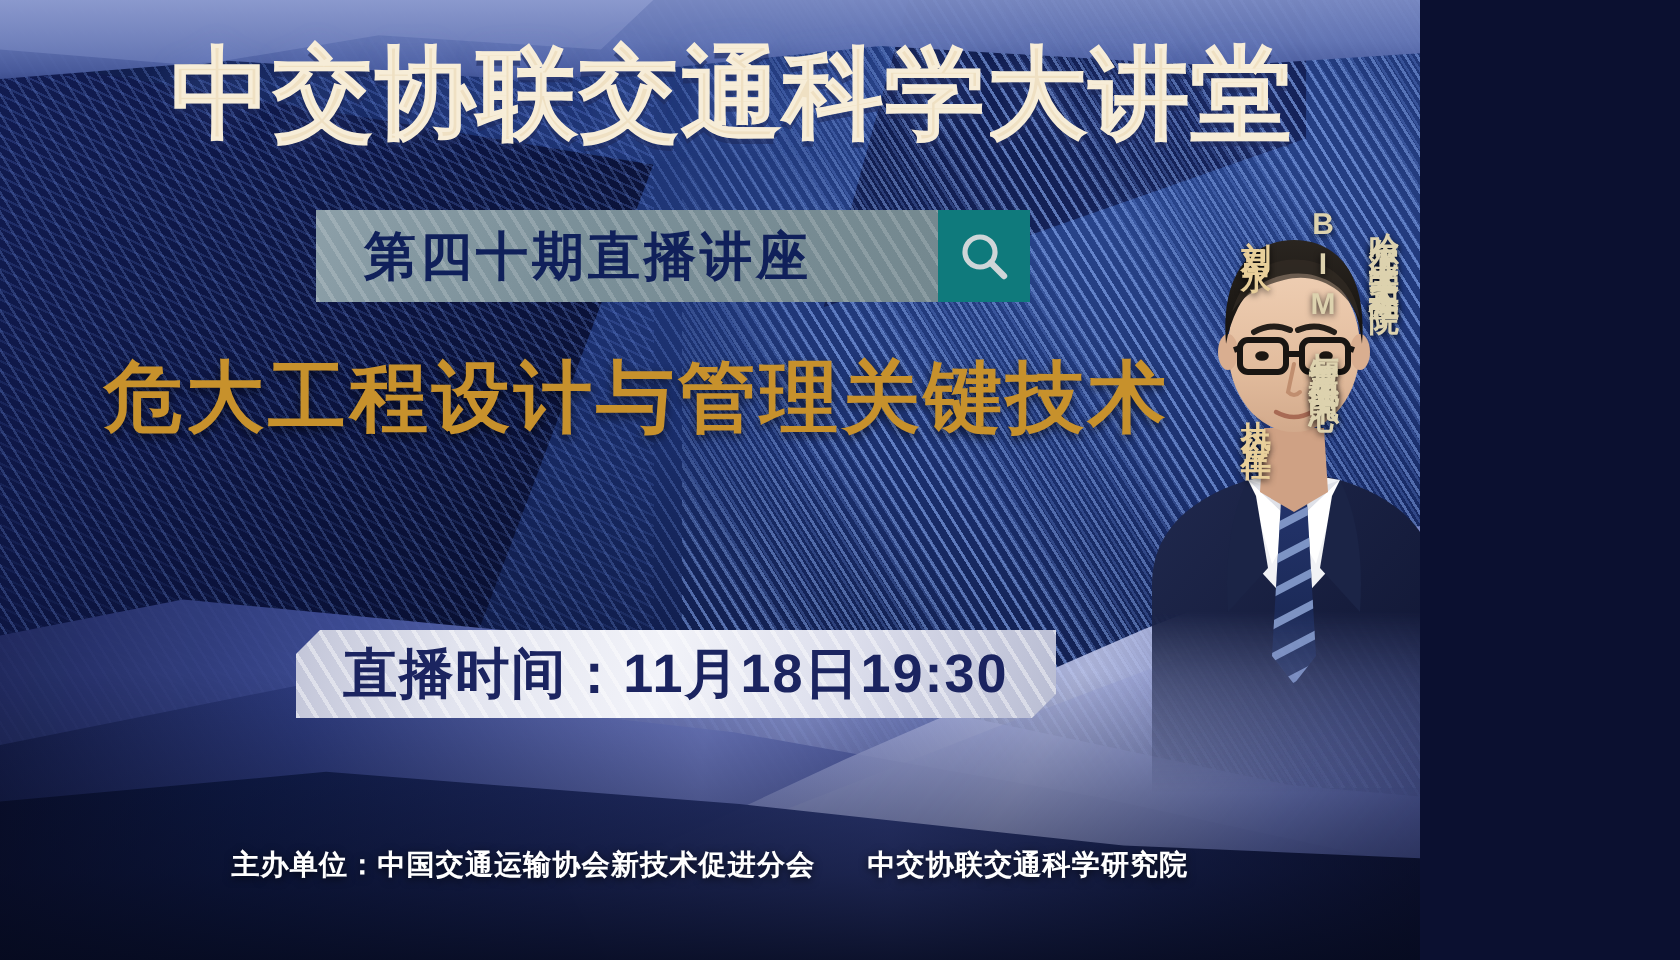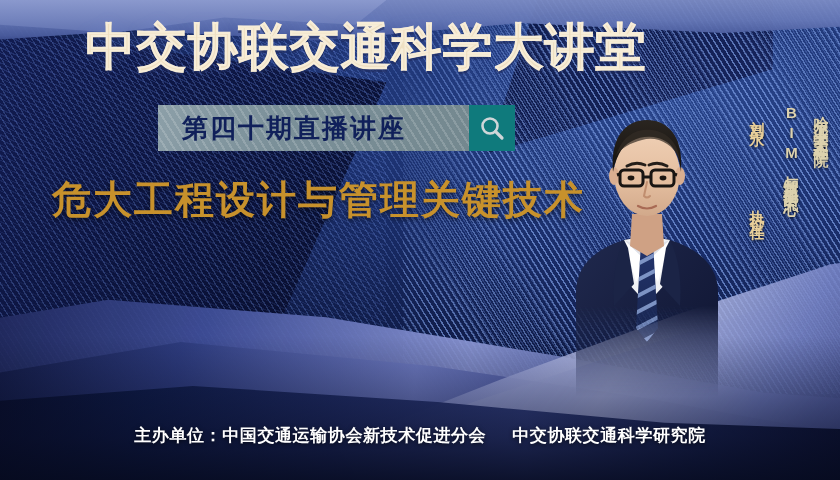--- a/index.html
+++ b/index.html
@@ -1,20 +1,20 @@
 <!DOCTYPE html>
 <html><head>
 <meta charset="utf-8">
 <style>
   html,body{margin:0;padding:0;background:#0b1030;}
   body{font-family:"Liberation Sans","DejaVu Sans",sans-serif;}
 
   #poster{
     position:relative;
-    width:840px;height:480px;
+    width:710px;height:480px;
     overflow:hidden;
     background:#4c1d95;
   }
 
   
   .bg-base{
     position:absolute;inset:0;
     background:
       radial-gradient(120% 90% at 78% 18%, #2b4890 0%, #1a2e6b 38%, #0d1740 70%, #070c28 100%);
   }
@@ -190,21 +190,21 @@
   .time-text{
     position:relative;z-index:2;
     font-size:27px;font-weight:700;letter-spacing:1px;
     color:#1b2460;white-space:nowrap;
   }
 
   
   .footer{
     position:absolute;left:0;top:424px;width:100%;
     text-align:center;
-    font-size:17px;font-weight:700;letter-spacing:.6px;
+    font-size:14px;font-weight:700;letter-spacing:.6px;
     color:#ffffff;
     text-shadow:0 1px 4px rgba(0,0,0,.7);
     z-index:7;
   }
   .footer .gap{display:inline-block;width:26px;}
 
   
   .portrait{
     position:absolute;left:572px;top:96px;width:150px;height:300px;
     z-index:4;
@@ -366,20 +366,23 @@
         <svg width="28" height="28" viewBox="0 0 28 28" xmlns="http://www.w3.org/2000/svg">
           <circle cx="12" cy="12" r="7.5" fill="none" stroke="#cfd6d8" stroke-width="2.6"></circle>
           <line x1="17.4" y1="17.4" x2="24" y2="24" stroke="#cfd6d8" stroke-width="3.2" stroke-linecap="round"></line>
         </svg>
       </span>
     </div>
   </div>
 
   <div class="lecture-title">危大工程设计与管理关键技术</div>
 
+  <div class="time-banner">
+    <span class="time-text">直播时间：11月18日19:30</span>
+  </div>
 
   <div class="vcol vcol-org">哈尔滨工业大学土木工程学院</div>
   <div class="vcol vcol-center">BIM与智慧工地研究中心</div>
   <div class="vcol vcol-name">刘昌永</div>
   <div class="vcol vcol-role">执行主任</div>
 
   <div class="footer">
     <span>主办单位：</span><span>中国交通运输协会新技术促进分会</span><span class="gap"></span><span>中交协联交通科学研究院</span>
   </div>
 

